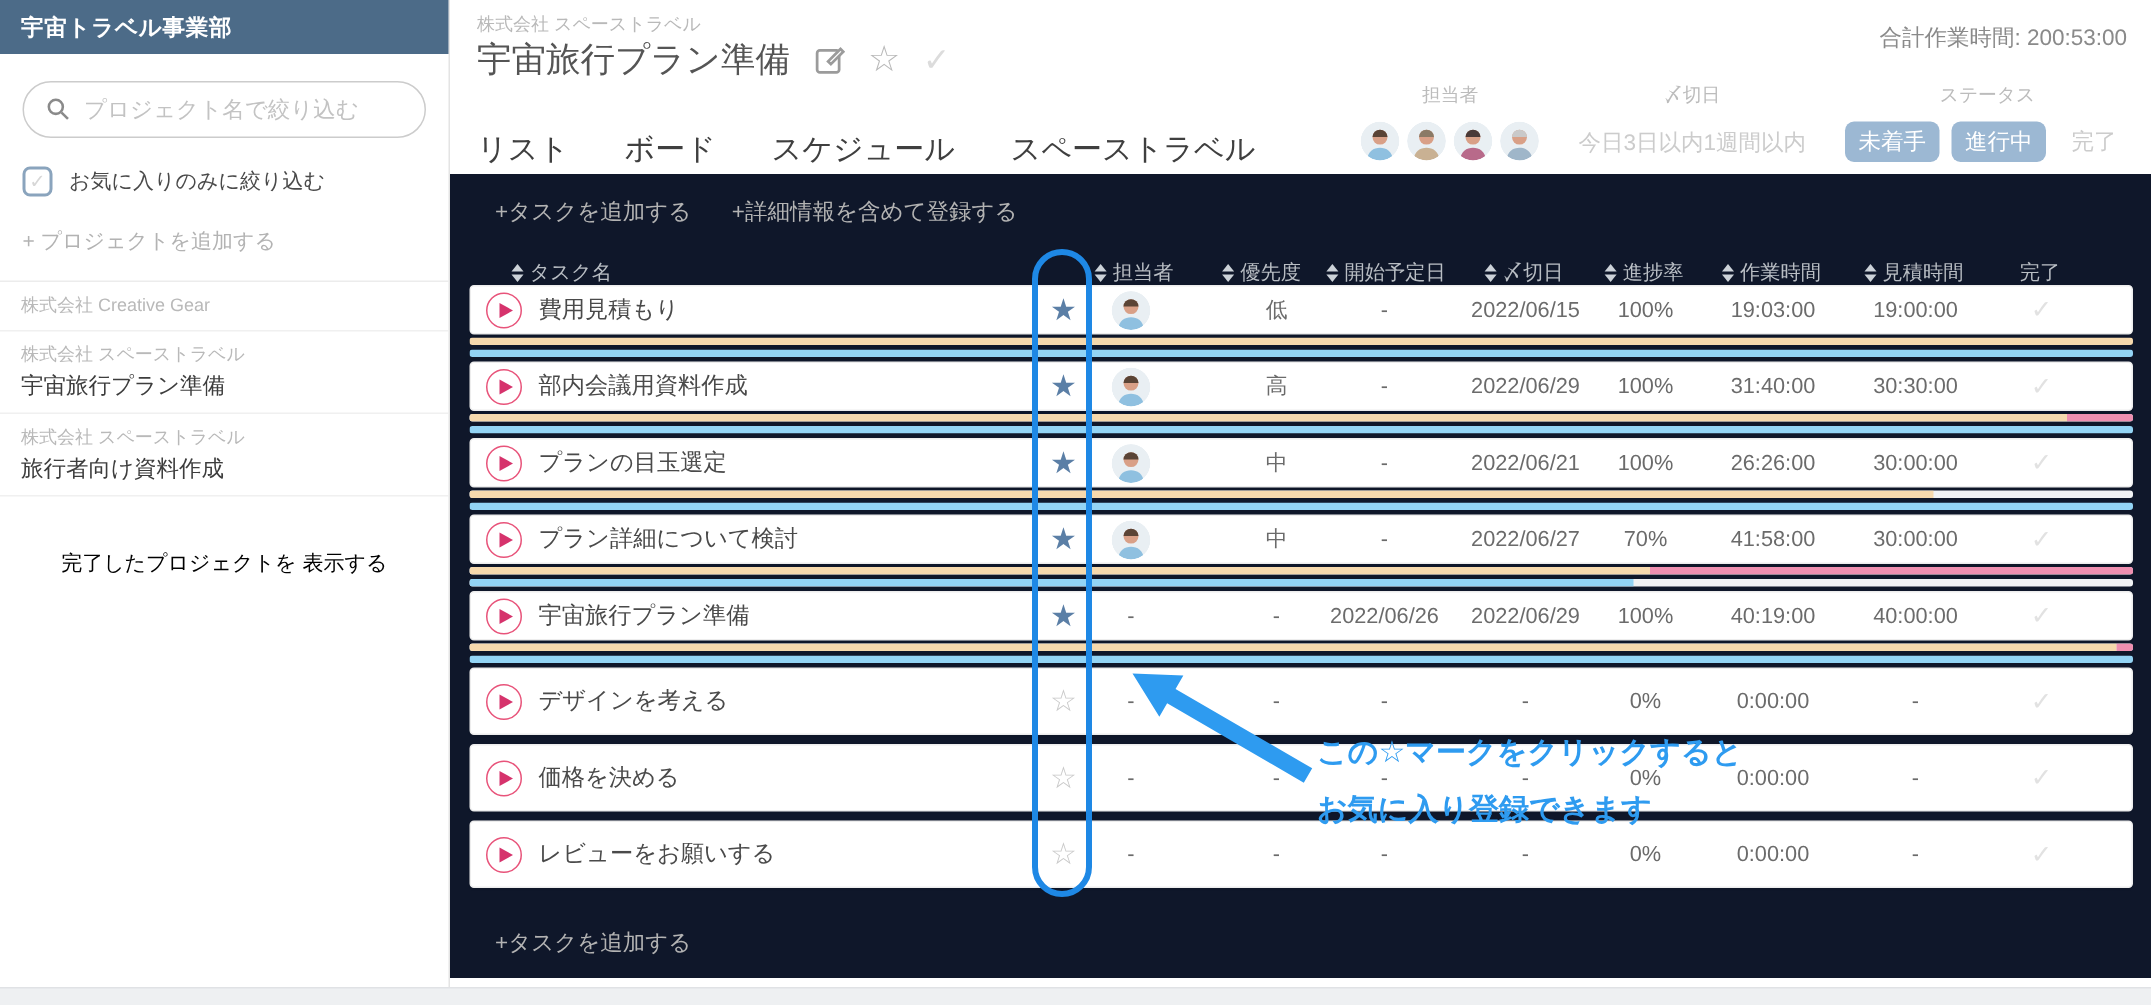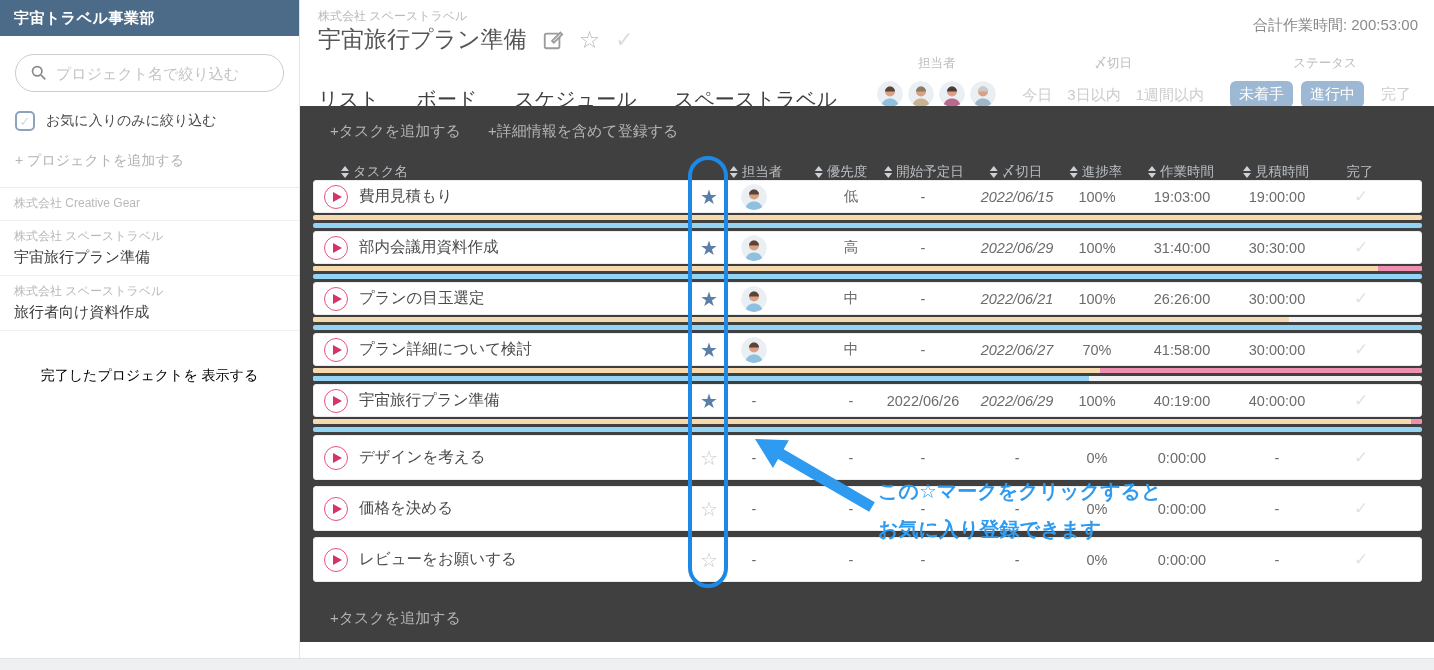--- a/index.html
+++ b/index.html
@@ -32,45 +32,45 @@
   .mh-star { font-size:24px; color:#b9b9b9; line-height:1; }
   .mh-check { font-size:22px; color:#dcdcdc; font-weight:bold; line-height:1; }
   .total-time { position:absolute; right:16px; top:16px; font-size:15px; color:#8a8a8a; }
   .tabs { position:absolute; left:18px; top:86px; display:flex; gap:37px; font-size:20px; color:#3f3f3f; }
   .tab { position:relative; padding-bottom:12px; cursor:pointer; }
   .tab.active::after { content:""; position:absolute; left:-5px; right:-5px; bottom:0; height:3px; background:#f3b9c3; }
   .filters { position:absolute; right:14px; top:55px; display:flex; align-items:flex-start; gap:26px; }
   .fgroup { text-align:center; }
   .flabel { font-size:12.5px; color:#bcbcbc; margin-bottom:9px; }
   .avatars { display:flex; gap:5px; }
-  .deadline-opts { display:flex; gap:15px; font-size:15px; color:#cccccc; padding-top:5px; }
+  .deadline-opts { display:flex; font-size:15px; color:#cccccc; padding-top:5px; }
   .deadline-opts span { cursor:pointer; }
   .status-opts { display:flex; gap:8px; align-items:center; }
   .pill { font-size:15px; color:#cccccc; padding:4px 9px; border-radius:6px; cursor:pointer; }
   .pill.selected { background:#9cb8d3; color:#fff; }
   
-  .content { position:absolute; left:300px; top:106px; right:0; height:536px; background:#404040; }
+  .content { position:absolute; left:300px; top:116px; right:0; height:536px; background:#0f172a; }
   .add-links { position:absolute; left:30px; top:16px; display:flex; gap:27px; font-size:15px; color:#b3b3b3; }
   .add-links span { cursor:pointer; }
   .thead { position:absolute; top:57px; left:13px; right:12px; height:18px; font-size:13.5px; color:#b9bec4; }
   .th { position:absolute; display:flex; align-items:center; gap:4px; white-space:nowrap; cursor:pointer; }
   .th.centered { transform:translateX(-50%); }
   .sort { display:inline-flex; flex-direction:column; gap:2px; }
   .sort::before { content:""; border-left:4px solid transparent; border-right:4px solid transparent; border-bottom:5px solid #ccd2d8; }
   .sort::after  { content:""; border-left:4px solid transparent; border-right:4px solid transparent; border-top:5px solid #ccd2d8; }
   .task-table { position:absolute; top:74px; left:13px; right:12px; }
   .task-row { position:relative; height:51px; }
   .task-card { position:relative; height:33px; background:#fff; border:1px solid #ededed; border-radius:3px; box-shadow:0 1px 1px rgba(0,0,0,.04); cursor:pointer; }
   .task-row.no-bars .task-card { height:45px; }
   .play-btn { position:absolute; left:10px; top:50%; transform:translateY(-50%); width:24px; height:24px; border:1.6px solid #e8537a; border-radius:50%; background:#fff; display:flex; align-items:center; justify-content:center; cursor:pointer; }
   .play-tri { width:0; height:0; border-top:5.5px solid transparent; border-bottom:5.5px solid transparent; border-left:9px solid #d6336c; margin-left:2px; }
   .tname { position:absolute; left:45px; top:0; height:100%; display:flex; align-items:center; font-size:15.5px; color:#4a4a4a; white-space:nowrap; }
   .cell { position:absolute; top:0; height:100%; display:flex; align-items:center; justify-content:center; transform:translateX(-50%); font-size:14.5px; color:#6b6b6b; white-space:nowrap; }
   .c-star { left:395px; } .c-avatar { left:440px; } .c-prio { left:537px; }
-  .c-start { left:609px; } .c-due { left:703px;font-style:italic; } .c-prog { left:783px; }
+  .c-start { left:609px; } .c-due { left:703px; } .c-prog { left:783px; }
   .c-work { left:868px; } .c-est { left:963px; } .c-done { left:1047px; }
   .star { font-size:20px; cursor:pointer; line-height:1; }
   .star.fav { color:#5b7fa6; } .star.nofav { color:#c9c9c9; }
   .avatar { width:26px; height:26px; border-radius:50%; display:block; }
   .dash { display:none; }
   .no-assignee .c-avatar .dash { display:inline; }
   .done-check { font-size:17px; color:#e2e2e2; font-weight:bold; cursor:pointer; }
   .bars { position:absolute; top:35px; left:0; right:0; }
   .bar { display:flex; height:5px; border-radius:2px; background:#f1f2f4; overflow:hidden; }
   .bar + .bar { margin-top:3px; }

